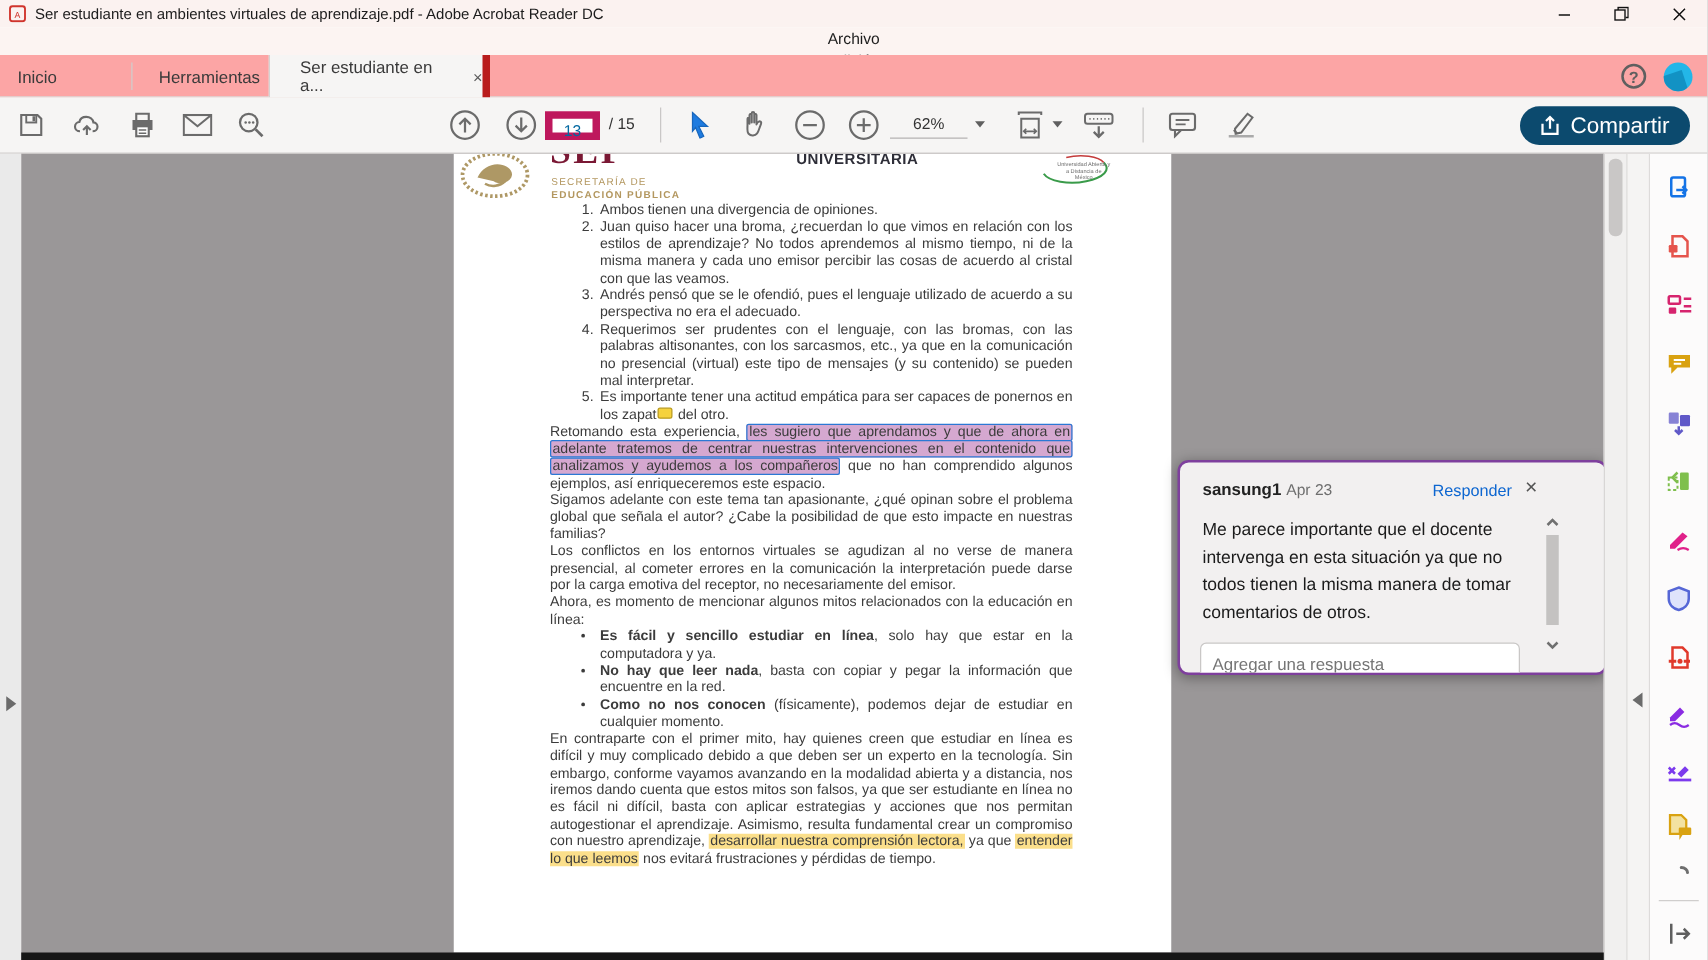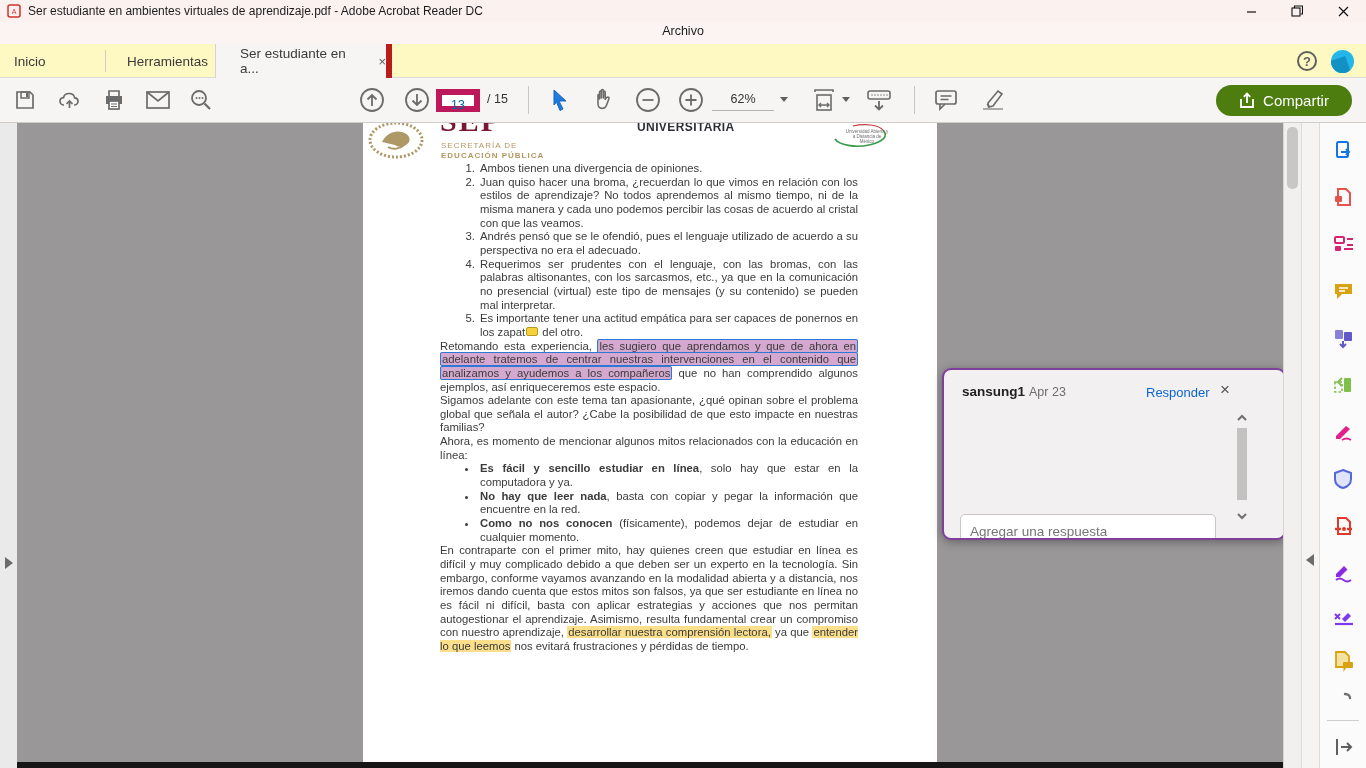--- a/index.html
+++ b/index.html
@@ -16,21 +16,21 @@
   .winbtn { width:46px; height:22px; display:flex; align-items:center; justify-content:center; color:#111; }
 
   
   #menubar { position:absolute; left:0; top:22px; width:1366px; height:22px;
     background:#fcf4f2; display:flex; align-items:center; gap:0;flex-direction:column; }
   .menu-item { font-size:12.5px; color:#1c1c1c; padding:2px 10px; }
   .menu-item:first-child { margin-left:0; padding-left:10px; }
 
   
   #tabbar { position:absolute; left:0; top:44px; width:1366px; height:34px;
-    background:#fef9c3; border-bottom:1px solid #dcdad9; }
+    background:#fca5a5; border-bottom:1px solid #dcdad9; }
   .tab { position:absolute; top:0; height:34px; display:flex; align-items:center;
     font-size:13.5px; color:#3a3a3a; }
   .tab-sep { position:absolute; top:6px; height:22px; width:1px; background:#cfcdcc; }
   #tab-doc { background:#f6f5f4; border-left:1px solid #d5d3d2; border-right:6px solid #b91c1c; }
   #tab-doc .x { margin-left:14px; color:#5a5a5a; font-size:13px; }
   .tabbar-right { position:absolute; right:12px; top:0; height:34px; display:flex; align-items:center; gap:14px; }
   .help-circ { width:20px; height:20px; border:2px solid #5f5f5f; border-radius:50%;
     color:#5f5f5f; font-size:13px; font-weight:bold; display:flex; align-items:center; justify-content:center; }
   .avatar { width:23px; height:23px; border-radius:50%; background:#23b6e8; position:relative; overflow:hidden; }
   .avatar:after { content:""; position:absolute; left:-4px; top:9px; width:22px; height:20px;
@@ -48,22 +48,22 @@
     background:#fff; border:6px solid #be185d; font-size:12.5px; color:#0369a1;
     text-align:center; line-height:21px; }
   #page-total { position:absolute; left:487px; top:14px; font-size:12.5px; color:#333; }
   #zoom-label { position:absolute; left:712px; top:14px; width:62px; font-size:12.5px; color:#333;
     text-align:center; border-bottom:1px solid #b5b3b2; padding-bottom:4px; }
   .caret { display:inline-block; width:0; height:0; border-left:4px solid transparent;
     border-right:4px solid transparent; border-top:5px solid #5f5f5f; }
   #zoom-caret { position:absolute; left:780px; top:19px; }
   #fitw-caret { position:absolute; left:842px; top:19px; }
   #share-btn { position:absolute; left:1216px; top:7px; width:136px; height:31px;
-    background:#4d7c0f; border-radius:16px; color:#fff; display:flex;
-    align-items:center; justify-content:center; gap:8px; font-size:15px; }
+    background:#0c4a6e; border-radius:16px; color:#fff; display:flex;
+    align-items:center; justify-content:center; gap:8px; font-size:18px; }
 
   
   #left-strip { position:absolute; left:0; top:123px; width:17px; height:645px; background:#eaeaea; }
   #left-expand { position:absolute; left:5px; top:434px; width:0; height:0;
     border-top:6px solid transparent; border-bottom:6px solid transparent; border-left:8px solid #6b6b6b; }
   #doc-area { position:absolute; left:17px; top:123px; width:1266px; height:645px;
     background:#9a9798; overflow:hidden; }
   #bottom-bar { position:absolute; left:17px; top:762px; width:1266px; height:6px; background:#161616; }
   #vscroll { position:absolute; left:1283px; top:123px; width:18px; height:645px;
     background:#f1f0ef; border-left:1px solid #d8d6d5; }
@@ -327,43 +327,45 @@
           <svg width="70" height="34" viewBox="0 0 70 34" style="position:absolute;left:0;top:0">
               <path d="M10 22c4 6 20 9 34 6 14-3 20-9 14-15" fill="none" stroke="#3a9b4a" stroke-width="1.6"></path>
               <path d="M58 13c-4-5-18-7-30-4" fill="none" stroke="#c43b3b" stroke-width="1.2"></path>
             </svg>
           <div class="tiny">Universidad Abierta y a Distancia de México</div>
         </div>
       </div>
       <div id="doc-text">
           <ol>
             <li><span>Ambos tienen una divergencia de opiniones.</span></li>
-            <li><span>Juan quiso hacer una broma, ¿recuerdan lo que vimos en relación con los estilos de aprendizaje? No todos aprendemos al mismo tiempo, ni de la misma manera y cada uno podemos percibir las cosas de acuerdo al cristal con que las veamos.</span></li>
+            <li><span>Juan quiso hacer una broma, ¿recuerdan lo que vimos en relación con los estilos de aprendizaje? No todos aprendemos al mismo tiempo, ni de la misma manera y cada uno emisor percibir las cosas de acuerdo al cristal con que las veamos.</span></li>
             <li><span>Andrés pensó que se le ofendió, pues el lenguaje utilizado de acuerdo a su perspectiva no era el adecuado.</span></li>
             <li><span>Requerimos ser prudentes con el lenguaje, con las bromas, con las palabras altisonantes, con los sarcasmos, etc., ya  que en la comunicación no presencial (virtual) este tipo de mensajes (y su contenido) se pueden mal interpretar.</span></li>
             <li><span>Es importante tener una actitud empática para ser capaces de ponernos en los zapat</span><span class="note-icon"></span><span> del otro.</span></li>
           </ol>
           <p><span>Retomando esta experiencia, </span><span class="hl-sel">les sugiero que aprendamos y que de ahora en adelante tratemos de centrar nuestras intervenciones en el contenido que analizamos y ayudemos a los compañeros</span><span> que no han comprendido algunos ejemplos, así enriqueceremos este espacio.</span></p>
           <p><span>Sigamos adelante con este tema tan apasionante, ¿qué opinan sobre el problema global que señala el autor? ¿Cabe la posibilidad de que esto impacte en nuestras familias?</span></p>
+          <p><span>Los conflictos en los entornos virtuales se agudizan al no verse de manera presencial, al cometer errores en la comunicación la interpretación puede darse por la carga emotiva del receptor, no necesariamente del emisor.</span></p>
           <p><span>Ahora, es momento de mencionar algunos mitos relacionados con la educación en línea:</span></p>
           <ul>
             <li><span class="b">Es fácil y sencillo estudiar en línea</span><span>, solo hay que estar en la computadora y ya.</span></li>
             <li><span class="b">No hay que leer nada</span><span>, basta con copiar y pegar la información que encuentre en la red.</span></li>
             <li><span class="b">Como no nos conocen</span><span> (físicamente), podemos dejar de estudiar en cualquier momento.</span></li>
           </ul>
           <p><span>En contraparte con el primer mito, hay quienes creen que estudiar en línea es difícil y muy complicado debido a que deben ser un experto en la tecnología. Sin embargo, conforme vayamos avanzando en la modalidad abierta y a distancia, nos iremos dando cuenta que estos mitos son falsos, ya que ser estudiante en línea no es fácil ni difícil, basta con aplicar estrategias y acciones que nos permitan autogestionar el aprendizaje. Asimismo, resulta fundamental crear un compromiso con nuestro aprendizaje, </span><span class="hl-yel">desarrollar nuestra comprensión lectora,</span><span> ya que </span><span class="hl-yel">entender lo que leemos</span><span> nos evitará frustraciones y pérdidas de tiempo.</span></p>
         </div>
     </div>
   </div>
 
   <div id="popup">
     <span id="popup-author">sansung1</span>
     <span id="popup-date">Apr 23</span>
     <span id="popup-reply">Responder</span>
     <span id="popup-close">×</span>
+    <div id="popup-body">Me parece importante que el docente intervenga en esta situación ya que no todos  tienen la misma manera de tomar comentarios de otros.</div>
     <input id="popup-input" placeholder="Agregar una respuesta" style="">
     <svg class="pscroll-arrow" style="top:42px" viewBox="0 0 12 12">
         <path class="chev" d="M2 8l4-4 4 4"></path>
       </svg>
     <div id="popup-thumb"></div>
     <svg class="pscroll-arrow" style="top:140px" viewBox="0 0 12 12">
         <path class="chev" d="M2 4l4 4 4-4"></path>
       </svg>
   </div>
 

